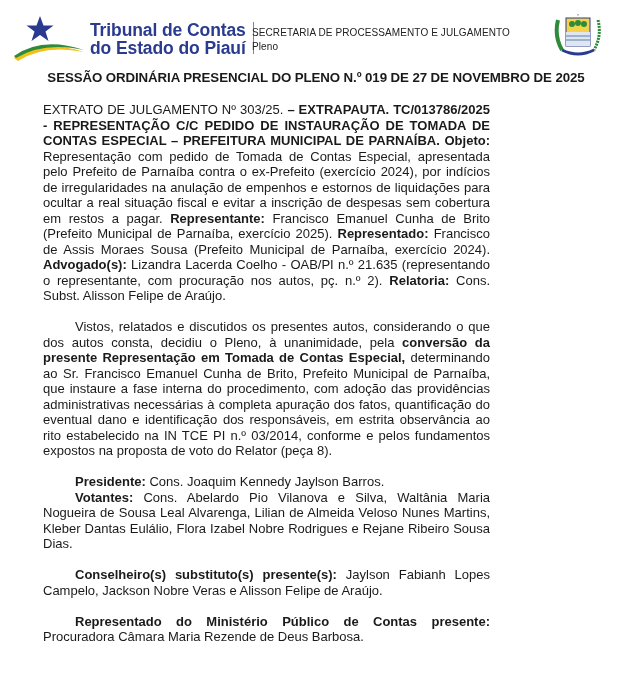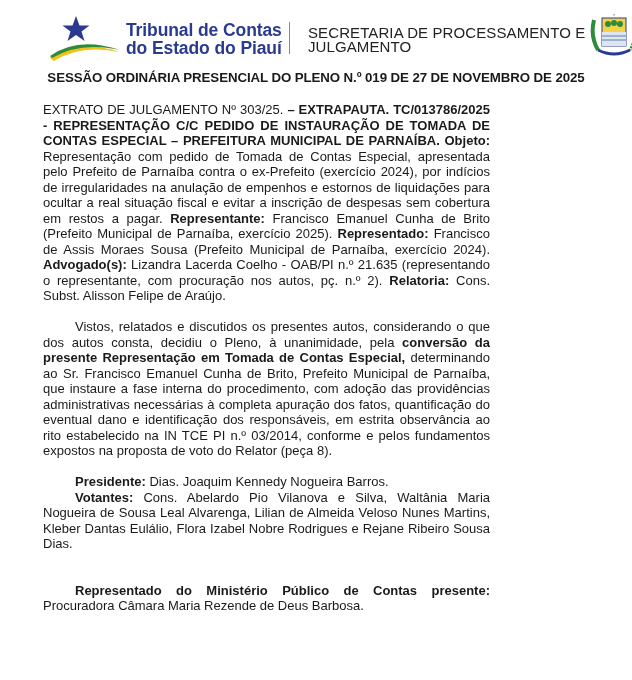--- a/index.html
+++ b/index.html
@@ -1,21 +1,21 @@
 <!DOCTYPE html>
 <html><head>
 <meta charset="utf-8">
 <style>
   html, body { margin: 0; padding: 0; background: #ffffff; }
   body { width: 632px; height: 680px; position: relative; overflow: hidden; font-family: "Liberation Sans", sans-serif; color: #1a1a1a; }
-  .header { position: absolute; left: 0; top: 0; width: 576px; height: 66px; margin-left: 36px; }
+  .header { position: absolute; left: 0; top: 0; width: 576px; height: 66px; }
   .logo-mark { position: absolute; left: 12px; top: 14px; width: 72px; height: 48px; }
   .logo-text { position: absolute; left: 90px; top: 21px; color: #2a3b8f; font-weight: bold; font-size: 17.5px; line-height: 18px; letter-spacing: -0.1px; }
   .divider { position: absolute; left: 253px; top: 22px; width: 1px; height: 32px; background: #888; }
-  .sec-text { position: absolute; left: 272px; top: 26px; font-size: 15px; line-height: 14px; color: #222; letter-spacing: 0.1px; }
+  .sec-text { position: absolute; left: 252px; top: 26px; font-size: 10px; line-height: 14px; color: #222; letter-spacing: 0.1px; }
   .crest { position: absolute; left: 552px; top: 10px; width: 52px; height: 50px; }
   .title { position: absolute; left: 0; top: 70px; width: 632px; text-align: center; font-weight: bold; font-size: 13.3px; letter-spacing: -0.1px; }
   .body { position: absolute; left: 43px; top: 102px; width: 447px; font-size: 13px; line-height: 15.5px; text-align: justify; }
   .body p { margin: 0; }
   .indent { text-indent: 32px; }
   .gap { height: 15.5px; }
   b { font-weight: bold; }
 </style>
 </head>
 <body>
@@ -26,20 +26,21 @@
     <path d="M2,44 Q30,24 72,38 Q32,30 6,47 Z" fill="#f2c21a"></path>
     <path d="M2,42 Q30,22 72,36 Q32,27 4,44 Z" fill="#2e8b3a"></path>
   </svg>
   <div class="logo-text">
     <div>Tribunal de Contas</div>
     <div>do Estado do Piauí</div>
   </div>
   <div class="divider"></div>
   <div class="sec-text">
     <div>SECRETARIA DE PROCESSAMENTO E JULGAMENTO</div>
+    <div>Pleno</div>
   </div>
   <svg class="crest" viewBox="0 0 52 50">
     <path d="M6,10 Q2,26 10,40" stroke="#2e8b3a" stroke-width="4" fill="none"></path>
     <path d="M46,10 Q50,26 42,40" stroke="#2e8b3a" stroke-width="3" fill="none" stroke-dasharray="2 1"></path>
     <rect x="14" y="8" width="24" height="28" fill="#f4d24a" stroke="#2a3b8f" stroke-width="1"></rect>
     <rect x="14" y="22" width="24" height="14" fill="#dfe6ef"></rect>
     <path d="M14,26 L38,26 M14,30 L38,30" stroke="#5b7fb0" stroke-width="1"></path>
     <circle cx="20" cy="14" r="3" fill="#2e8b3a"></circle>
     <circle cx="26" cy="13" r="3" fill="#2e8b3a"></circle>
     <circle cx="32" cy="14" r="3" fill="#2e8b3a"></circle>
@@ -53,26 +54,29 @@
 <div class="body">
   <p class="indent" style="text-indent:0">
     <span>EXTRATO DE JULGAMENTO Nº 303/25. </span><b>– EXTRAPAUTA. TC/013786/2025 - REPRESENTAÇÃO C/C PEDIDO DE INSTAURAÇÃO DE TOMADA DE CONTAS ESPECIAL – PREFEITURA MUNICIPAL DE PARNAÍBA.</b><b> Objeto:</b><span> Representação com pedido de Tomada de Contas Especial, apresentada pelo Prefeito de Parnaíba contra o ex-Prefeito (exercício 2024), por indícios de irregularidades na anulação de empenhos e estornos de liquidações para ocultar a real situação fiscal e evitar a inscrição de despesas sem cobertura em restos a pagar.</span><b> Representante:</b><span> Francisco Emanuel Cunha de Brito (Prefeito Municipal de Parnaíba, exercício 2025).</span><b> Representado:</b><span> Francisco de Assis Moraes Sousa (Prefeito Municipal de Parnaíba, exercício 2024).</span><b> Advogado(s):</b><span> Lizandra Lacerda Coelho - OAB/PI n.º 21.635 (representando o representante, com procuração nos autos, pç. n.º 2).</span><b> Relatoria:</b><span> Cons. Subst. Alisson Felipe de Araújo.</span>
   </p>
   <div class="gap"></div>
   <p class="indent">
     <span>Vistos, relatados e discutidos os presentes autos, considerando o que dos autos consta, decidiu o Pleno, à unanimidade, pela </span><b>conversão da presente Representação em Tomada de Contas Especial,</b><span> determinando ao Sr. Francisco Emanuel Cunha de Brito, Prefeito Municipal de Parnaíba, que instaure a fase interna do procedimento, com adoção das providências administrativas necessárias à completa apuração dos fatos, quantificação do eventual dano e identificação dos responsáveis, em estrita observância ao rito estabelecido na IN TCE PI n.º 03/2014, conforme e pelos fundamentos expostos na proposta de voto do Relator (peça 8).</span>
   </p>
   <div class="gap"></div>
   <p class="indent">
-    <b>Presidente:</b><span> Dias. Joaquim Kennedy Nogueira Barros.</span>
+    <b>Presidente:</b><span> Cons. Joaquim Kennedy Jaylson Barros.</span>
   </p>
   <p class="indent">
     <b>Votantes:</b><span> Cons. Abelardo Pio Vilanova e Silva, Waltânia Maria Nogueira de Sousa Leal Alvarenga, Lilian de Almeida Veloso Nunes Martins, Kleber Dantas Eulálio, Flora Izabel Nobre Rodrigues e Rejane Ribeiro Sousa Dias.</span>
   </p>
   <div class="gap"></div>
+  <p class="indent">
+    <b>Conselheiro(s) substituto(s) presente(s):</b><span> Jaylson Fabianh Lopes Campelo, Jackson Nobre Veras e Alisson Felipe de Araújo.</span>
+  </p>
   <div class="gap"></div>
   <p class="indent">
     <b>Representado do Ministério Público de Contas presente:</b><span> Procuradora Câmara Maria Rezende de Deus Barbosa.</span>
   </p>
   <div class="gap"></div>
   <div class="gap"></div>
 
 </div>
 
 </body></html>

